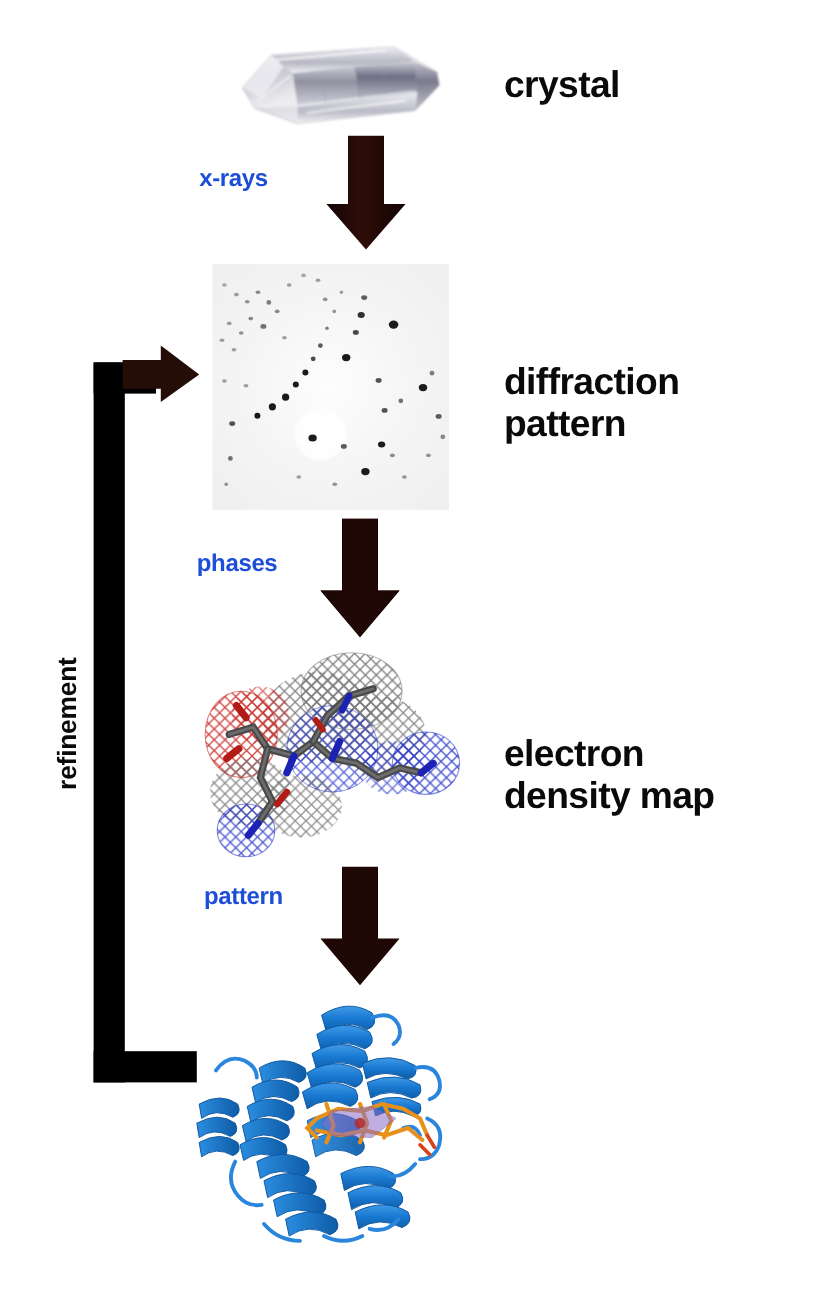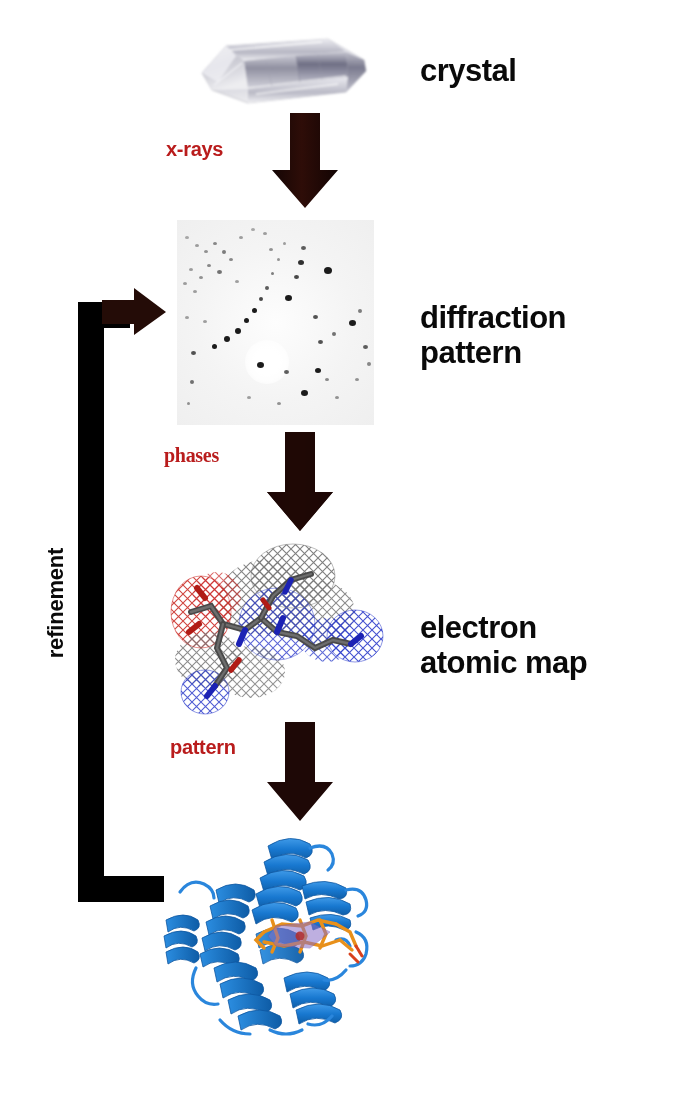--- a/index.html
+++ b/index.html
@@ -10,21 +10,21 @@
   }
   .stage{position:absolute;inset:0;background:#fff;}
 
   
   .stage-label{
     position:absolute;font-weight:bold;color:#0a0a0a;
     line-height:1.12;letter-spacing:-0.5px;white-space:pre-line;margin-top:11px;
   }
   .big-label{font-size:31px;}
   .step-label{
-    position:absolute;font-weight:bold;color:#b91c1c;
+    position:absolute;font-weight:bold;color:#1d4ed8;
     font-size:20px;letter-spacing:-0.3px;
   }
   .loop-label{
     position:absolute;font-weight:bold;color:#0a0a0a;
     font-size:22px;letter-spacing:-0.2px;
     transform-origin:50% 50%;transform:rotate(-90deg);
     white-space:nowrap;text-align:center;
   }
 
   
@@ -199,21 +199,21 @@
     <div class="dp-spot" style="left:86px;top:12px;width:4px;height:3px;opacity:.4;"></div>
     <div class="dp-spot" style="left:92px;top:28px;width:4px;height:3px;opacity:.45;"></div>
     <div class="dp-spot" style="left:58px;top:60px;width:4px;height:3px;opacity:.4;"></div>
     <div class="dp-spot" style="left:8px;top:96px;width:4px;height:3px;opacity:.4;"></div>
     <div class="dp-spot" style="left:26px;top:100px;width:4px;height:3px;opacity:.4;"></div>
   </div>
 
   <div class="stage-label big-label" style="left:420px;top:290px;">diffraction
 pattern</div>
 
-  <div class="step-label" style="left:164px;top:444px;font-family:Liberation Serif, serif;">phases</div>
+  <div class="step-label" style="left:164px;top:459px;">phases</div>
 
   <div class="down-arrow" style="left:265px;top:432px;">
     <svg width="70" height="100" viewBox="0 0 70 100">
       <path d="M20,0 L50,0 L50,60 L68,60 L35,99 L2,60 L20,60 Z" fill="url(#ag1)"></path>
       <path d="M20,0 L50,0 L50,60 L68,60 L35,99 L2,60 L20,60 Z" fill="#1e0806" opacity="0.9"></path>
     </svg>
   </div>
 
   <div class="edm" style="left:165px;top:540px;width:222px;height:178px;">
     <svg width="222" height="178" viewBox="0 0 222 178">
@@ -284,21 +284,21 @@
           <path d="M112,92 L118,78" stroke="#1c24b4" stroke-width="6"></path>
           <path d="M186,104 L196,96" stroke="#1c24b4" stroke-width="6"></path>
           <path d="M50,146 L42,156" stroke="#1c24b4" stroke-width="6"></path>
           <path d="M126,40 L120,52" stroke="#1c24b4" stroke-width="5.5"></path>
         </g>
       </g>
     </svg>
   </div>
 
   <div class="stage-label big-label" style="left:420px;top:600px;">electron
-atomic map</div>
+density map</div>
 
   <div class="step-label" style="left:170px;top:736px;">pattern</div>
 
   <div class="down-arrow" style="left:265px;top:722px;">
     <svg width="70" height="100" viewBox="0 0 70 100">
       <path d="M20,0 L50,0 L50,60 L68,60 L35,99 L2,60 L20,60 Z" fill="#1e0806"></path>
     </svg>
   </div>
 
   <div class="protein" style="left:160px;top:828px;width:262px;height:212px;">

